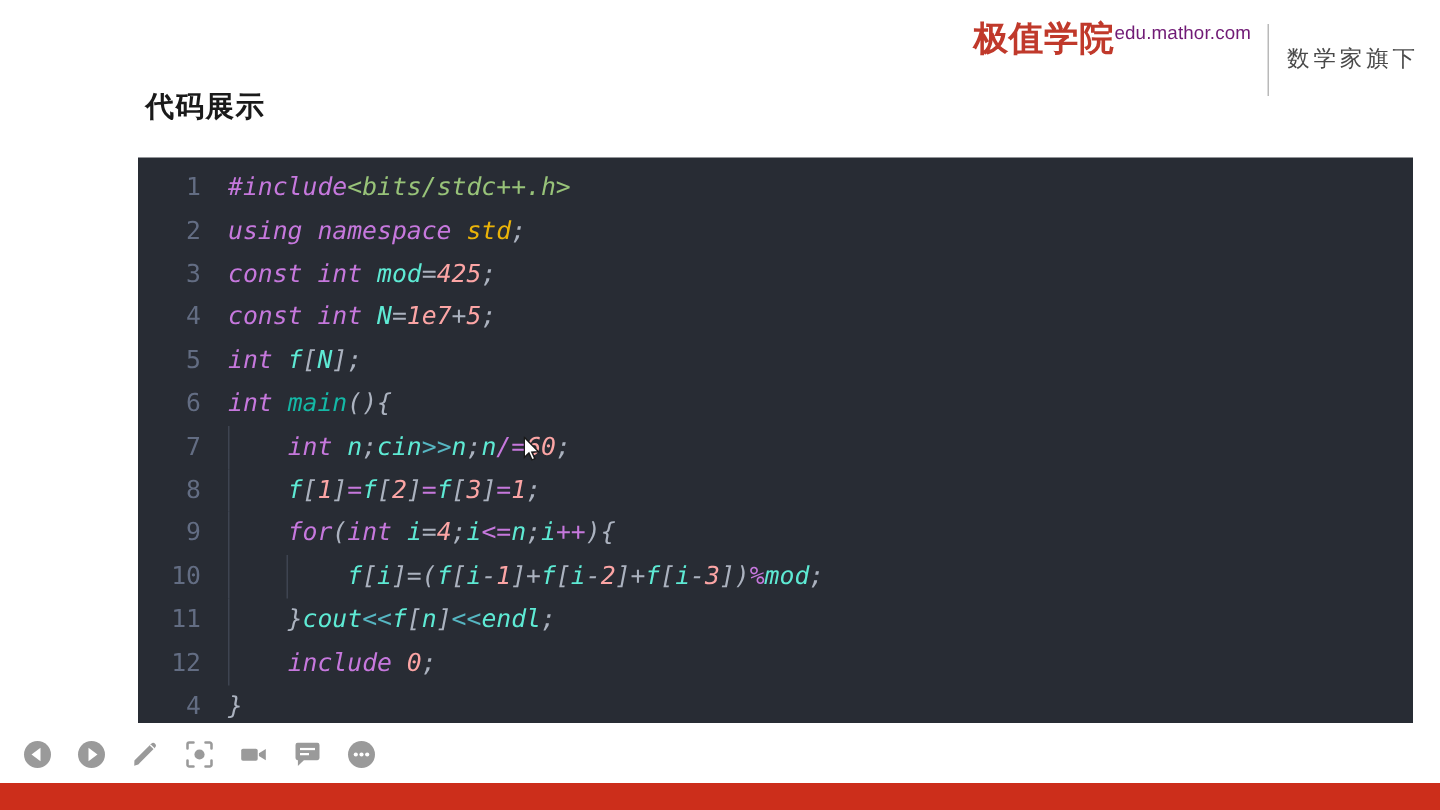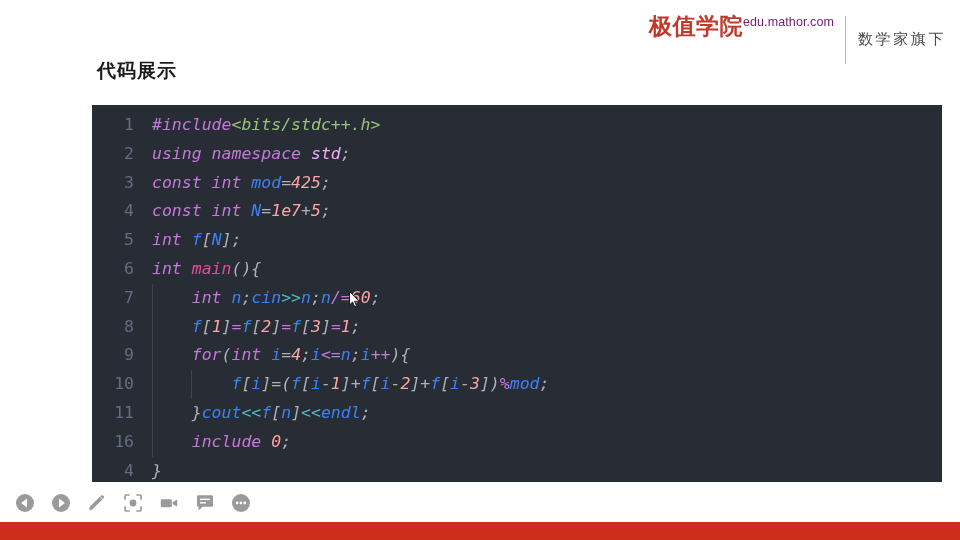--- a/index.html
+++ b/index.html
@@ -114,26 +114,26 @@
     position:absolute;
     left:8px; top:0;
     width:1px; height:28.8px;
     background:#3e4451;
   }
   .guide.g2 { left:47px; }
 
   
   .t-kw   { color:#c678dd; }  
   .t-str  { color:#98c379; }  
-  .t-var  { color:#3b82f6; }  
+  .t-var  { color:#5eead4; }  
   .t-num  { color:#fca5a5; }  
-  .t-fn   { color:#ec4899;margin-top:15px; }  
+  .t-fn   { color:#14b8a6;margin-top:15px; }  
   .t-op   { color:#56b6c2; }  
   .t-pl   { color:#abb2bf; }  
-  .t-std  { color:#f0abfc; }  
+  .t-std  { color:#eab308; }  
 
   
   #cursor {
     position:absolute;
     left:349px; top:291px;
     width:12px; height:18px;
     pointer-events:none;
   }
 
   
@@ -187,21 +187,21 @@
       <div class="code-line"><span class="ln">2</span><span class="code-text"><span class="t-kw">using</span><span class="t-pl"> </span><span class="t-kw">namespace</span><span class="t-pl"> </span><span class="t-std">std</span><span class="t-pl">;</span></span></div>
       <div class="code-line"><span class="ln">3</span><span class="code-text"><span class="t-kw">const</span><span class="t-pl"> </span><span class="t-kw">int</span><span class="t-pl"> </span><span class="t-var">mod</span><span class="t-pl">=</span><span class="t-num">425</span><span class="t-pl">;</span></span></div>
       <div class="code-line"><span class="ln">4</span><span class="code-text"><span class="t-kw">const</span><span class="t-pl"> </span><span class="t-kw">int</span><span class="t-pl"> </span><span class="t-var">N</span><span class="t-pl">=</span><span class="t-num">1e7</span><span class="t-pl">+</span><span class="t-num">5</span><span class="t-pl">;</span></span></div>
       <div class="code-line"><span class="ln">5</span><span class="code-text"><span class="t-kw">int</span><span class="t-pl"> </span><span class="t-var">f</span><span class="t-pl">[</span><span class="t-var">N</span><span class="t-pl">]</span><span class="t-pl">;</span></span></div>
       <div class="code-line"><span class="ln">6</span><span class="code-text"><span class="t-kw">int</span><span class="t-pl"> </span><span class="t-fn">main</span><span class="t-pl">(){</span></span></div>
       <div class="code-line"><span class="ln">7</span><span class="code-text"><span class="guide"></span><span class="t-pl">    </span><span class="t-kw">int</span><span class="t-pl"> </span><span class="t-var">n</span><span class="t-pl">;</span><span class="t-var">cin</span><span class="t-op">&gt;&gt;</span><span class="t-var">n</span><span class="t-pl">;</span><span class="t-var">n</span><span class="t-kw">/=</span><span class="t-num">60</span><span class="t-pl">;</span></span></div>
       <div class="code-line"><span class="ln">8</span><span class="code-text"><span class="guide"></span><span class="t-pl">    </span><span class="t-var">f</span><span class="t-pl">[</span><span class="t-num">1</span><span class="t-pl">]</span><span class="t-kw">=</span><span class="t-var">f</span><span class="t-pl">[</span><span class="t-num">2</span><span class="t-pl">]</span><span class="t-kw">=</span><span class="t-var">f</span><span class="t-pl">[</span><span class="t-num">3</span><span class="t-pl">]</span><span class="t-kw">=</span><span class="t-num">1</span><span class="t-pl">;</span></span></div>
       <div class="code-line"><span class="ln">9</span><span class="code-text"><span class="guide"></span><span class="t-pl">    </span><span class="t-kw">for</span><span class="t-pl">(</span><span class="t-kw">int</span><span class="t-pl"> </span><span class="t-var">i</span><span class="t-pl">=</span><span class="t-num">4</span><span class="t-pl">;</span><span class="t-var">i</span><span class="t-kw">&lt;=</span><span class="t-var">n</span><span class="t-pl">;</span><span class="t-var">i</span><span class="t-kw">++</span><span class="t-pl">){</span></span></div>
       <div class="code-line"><span class="ln">10</span><span class="code-text"><span class="guide"></span><span class="guide g2"></span><span class="t-pl">        </span><span class="t-var">f</span><span class="t-pl">[</span><span class="t-var">i</span><span class="t-pl">]</span><span class="t-pl">=(</span><span class="t-var">f</span><span class="t-pl">[</span><span class="t-var">i</span><span class="t-pl">-</span><span class="t-num">1</span><span class="t-pl">]</span><span class="t-pl">+</span><span class="t-var">f</span><span class="t-pl">[</span><span class="t-var">i</span><span class="t-pl">-</span><span class="t-num">2</span><span class="t-pl">]</span><span class="t-pl">+</span><span class="t-var">f</span><span class="t-pl">[</span><span class="t-var">i</span><span class="t-pl">-</span><span class="t-num">3</span><span class="t-pl">])</span><span class="t-kw">%</span><span class="t-var">mod</span><span class="t-pl">;</span></span></div>
       <div class="code-line"><span class="ln">11</span><span class="code-text"><span class="guide"></span><span class="t-pl">    </span><span class="t-pl">}</span><span class="t-var">cout</span><span class="t-op">&lt;&lt;</span><span class="t-var">f</span><span class="t-pl">[</span><span class="t-var">n</span><span class="t-pl">]</span><span class="t-op">&lt;&lt;</span><span class="t-var">endl</span><span class="t-pl">;</span></span></div>
-      <div class="code-line"><span class="ln">16</span><span class="code-text"><span class="guide"></span><span class="t-pl">    </span><span class="t-kw">include</span><span class="t-pl"> </span><span class="t-num">0</span><span class="t-pl">;</span></span></div>
+      <div class="code-line"><span class="ln">12</span><span class="code-text"><span class="guide"></span><span class="t-pl">    </span><span class="t-kw">include</span><span class="t-pl"> </span><span class="t-num">0</span><span class="t-pl">;</span></span></div>
       <div class="code-line"><span class="ln">4</span><span class="code-text"><span class="t-pl">}</span></span></div>
     </div>
 
   <div id="cursor" style="left: 349px; top: 291px;">
     <svg width="12" height="18" viewBox="0 0 12 18" xmlns="http://www.w3.org/2000/svg">
       <path d="M0.5 0.5 L0.5 14 L3.6 11 L5.6 15.6 L7.6 14.8 L5.6 10.4 L10 10.2 Z" fill="#ffffff" stroke="#1a1a1a" stroke-width="1"></path>
     </svg>
   </div>
 
   <div id="toolbar">

